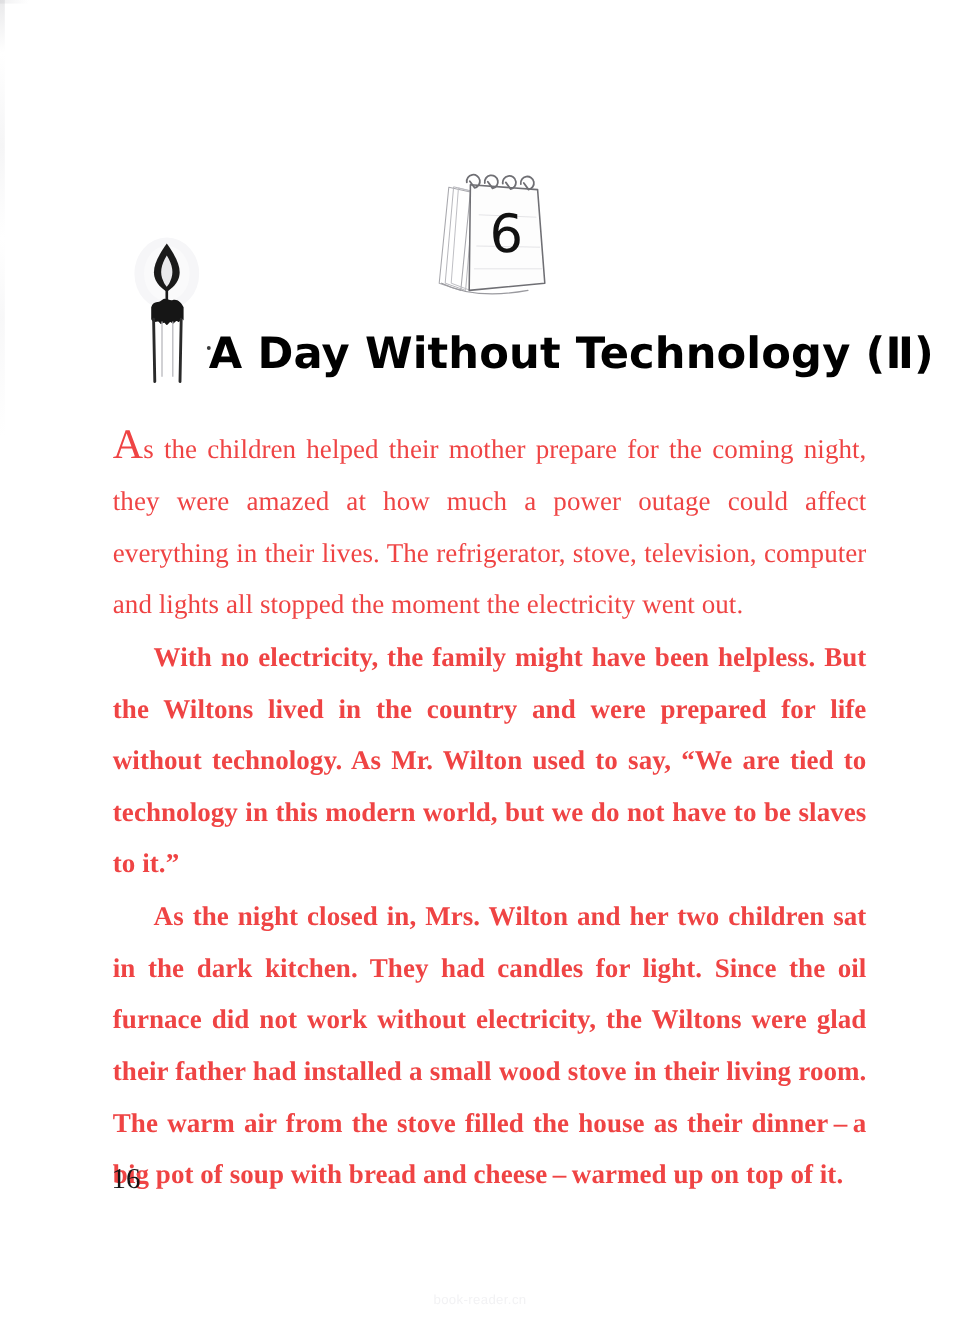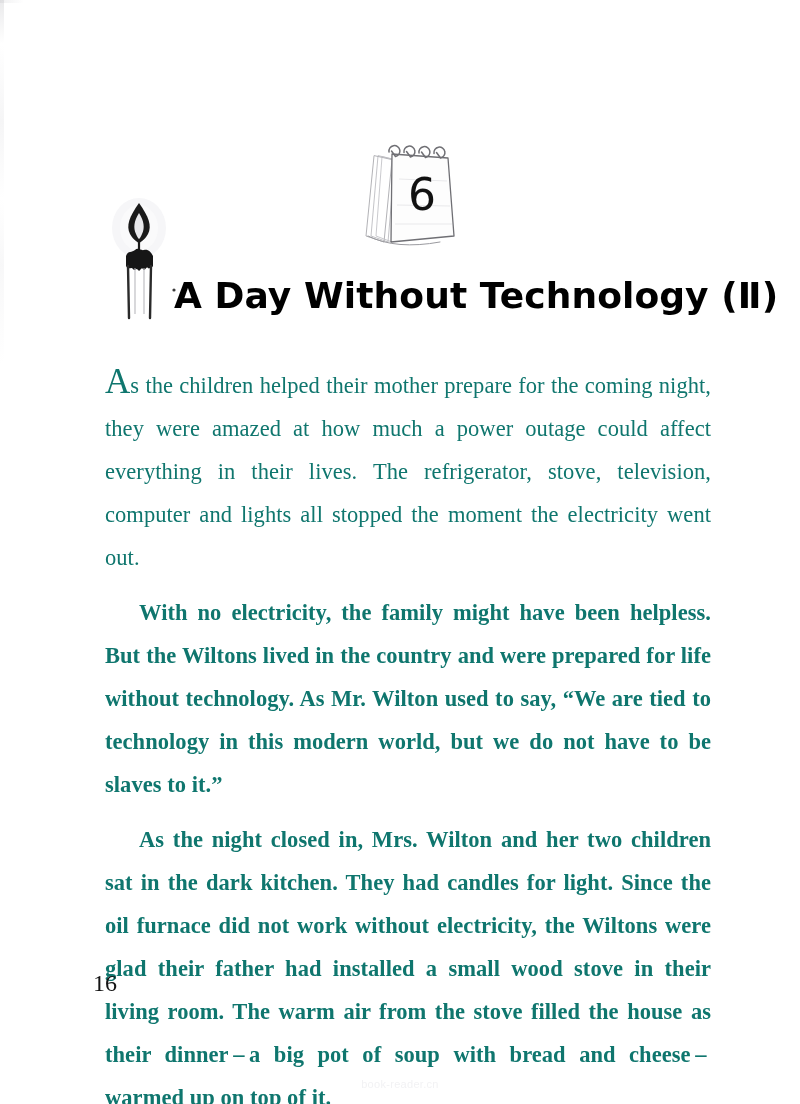--- a/index.html
+++ b/index.html
@@ -94,27 +94,27 @@
 
   
   .body-text {
     position: absolute;
     left: 93px;
     top: 352px;
     width: 630px;
   }
 
   .para {
-    margin: 12px;
+    margin: 1px;
     font-family: "Liberation Serif", serif;
     font-size: 22.5px;
     line-height: 43px;
     text-align: justify;
     text-justify: inter-word;
-    color: #0f766e;
+    color: #ef4444;
     letter-spacing: 0.05px;
   }
   .para.indent {
     text-indent: 34px;
   }
   .para + .para {
     margin-top: 0;
     font-weight: bold;
   }
 

